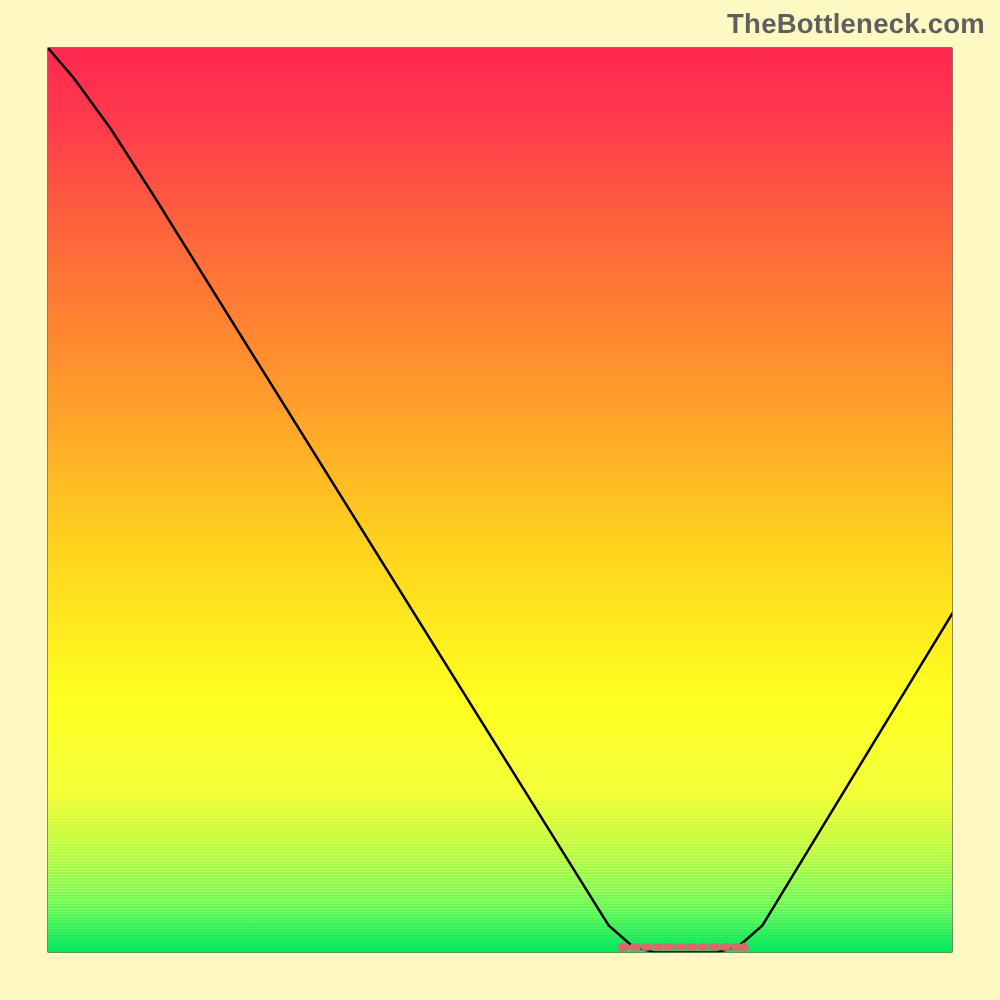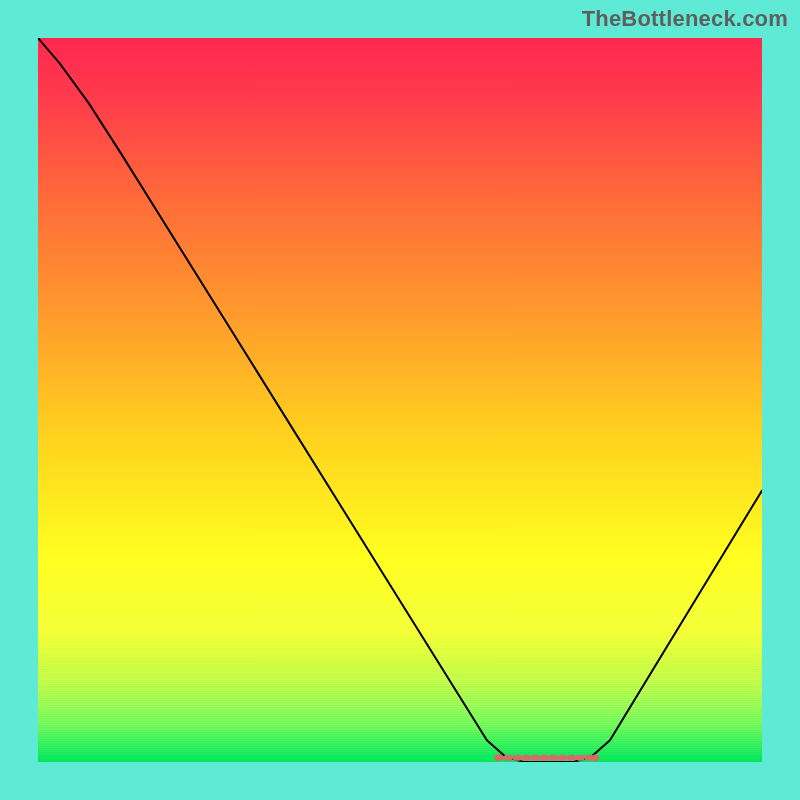--- a/index.html
+++ b/index.html
@@ -1,17 +1,17 @@
 <!DOCTYPE html>
 <html><head>
 <meta charset="utf-8">
 <style>
   * { margin: 0; padding: 0; box-sizing: border-box; }
   html, body { width: 800px; height: 800px; background: #000; overflow: hidden; }
-  .wrap { position: relative; width: 800px; height: 800px; background: #5eead4; text-align: right; }
+  .wrap { position: relative; width: 800px; height: 800px; background: #fef9c3; text-align: right; }
   .watermark {
     position: absolute;
     top: 6px;
     right: 12px;
     font-family: Arial, Helvetica, sans-serif;
     font-size: 22px;
     font-weight: 700;
     color: #5f5f5f;
     letter-spacing: 0.2px;
     z-index: 5;

